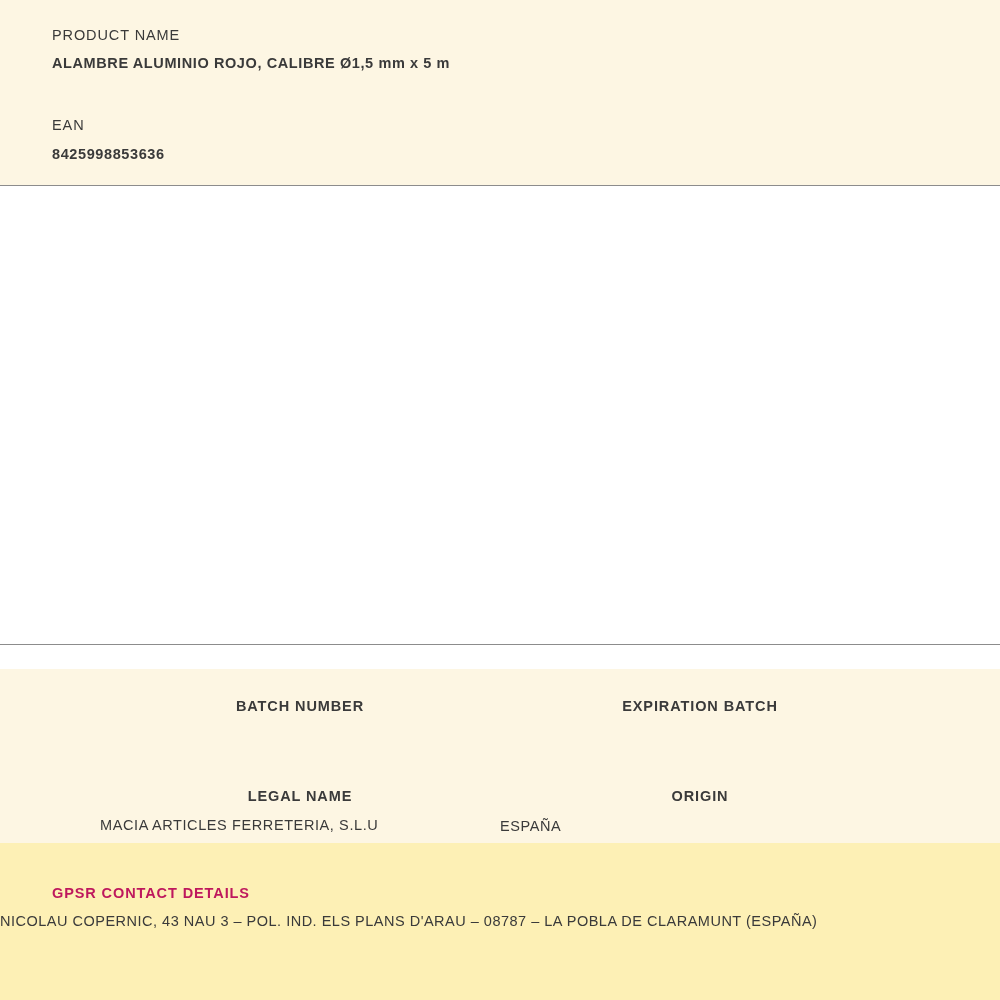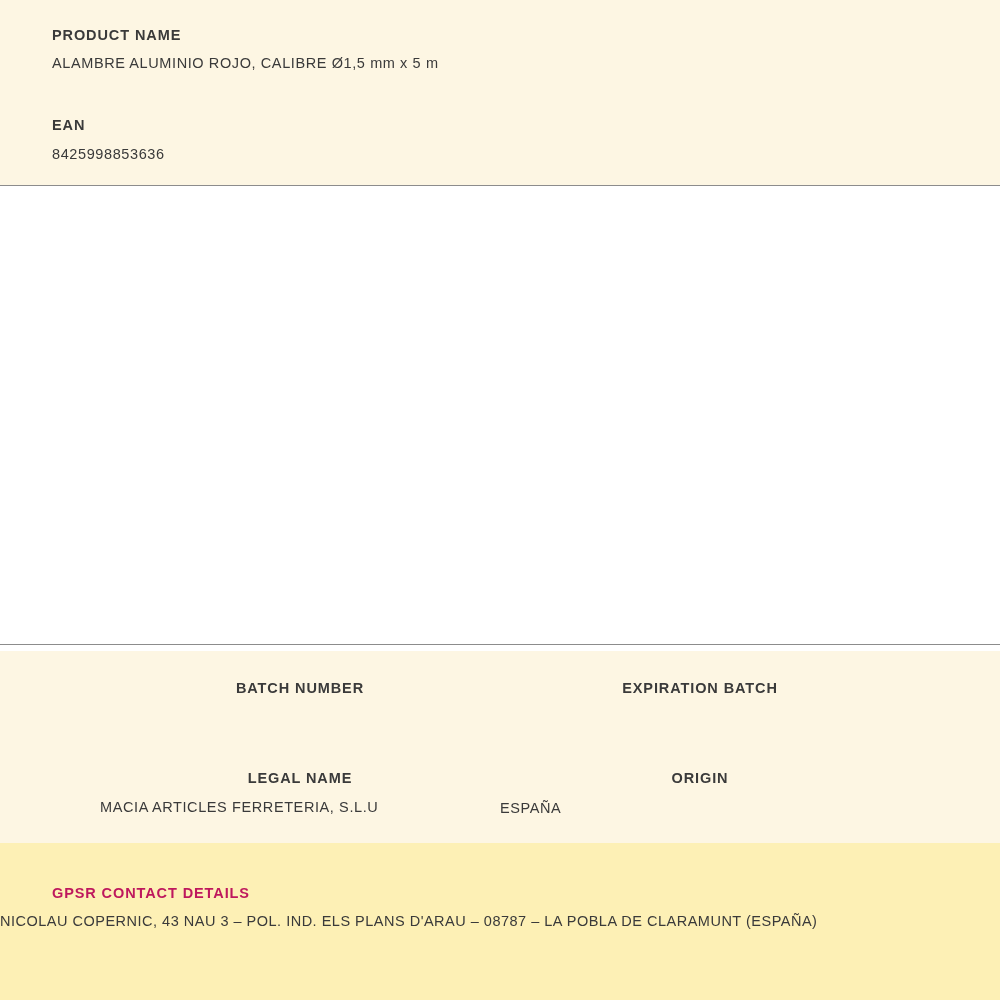--- a/index.html
+++ b/index.html
@@ -23,28 +23,28 @@
   .top-block {
     position: absolute;
     left: 0; top: 0;
     width: 1000px;
     height: 186px;
     background: #fdf6e3;
     border-bottom: 1px solid #8c8c8c;
   }
   .field-label {
     font-size: 14.5px;
-    font-weight: bold;
+    font-weight: normal;
     letter-spacing: 0.9px;
     color: #3a3a3a;
     text-transform: uppercase;
   }
   .field-value {
     font-size: 14.5px;
-    font-weight: normal;
+    font-weight: bold;
     letter-spacing: 0.6px;
     color: #3a3a3a;
   }
   #product-name-label { position: absolute; left: 52px; top: 27px; }
   #product-name-value { position: absolute; left: 52px; top: 55px; }
   #ean-label        { position: absolute; left: 52px; top: 117px; }
   #ean-value        { position: absolute; left: 52px; top: 146px; }
 
   
   .middle-block {
@@ -52,21 +52,21 @@
     left: 0; top: 186px;
     width: 1000px;
     height: 459px;
     background: #ffffff;
     border-bottom: 1px solid #8c8c8c;
   }
 
   
   .lower-block {
     position: absolute;
-    left: 0; top: 651px;
+    left: 0; top: 669px;
     width: 1000px;
     height: 198px;
     background: #fdf6e3;
     border-bottom: 3px solid #3b82f6;
   }
   .col-label {
     position: absolute;
     font-size: 14.5px;
     font-weight: bold;
     letter-spacing: 0.9px;

